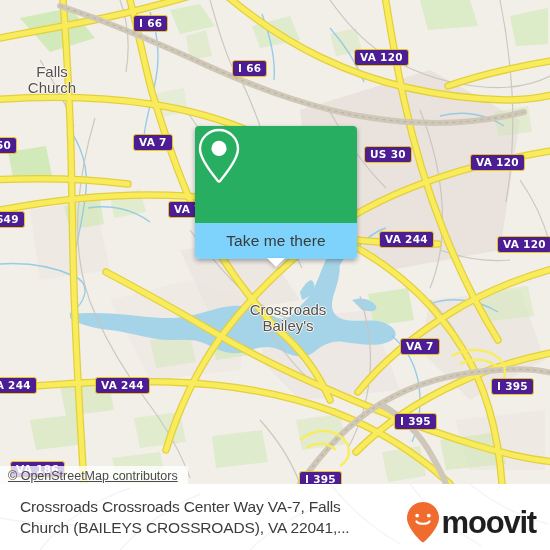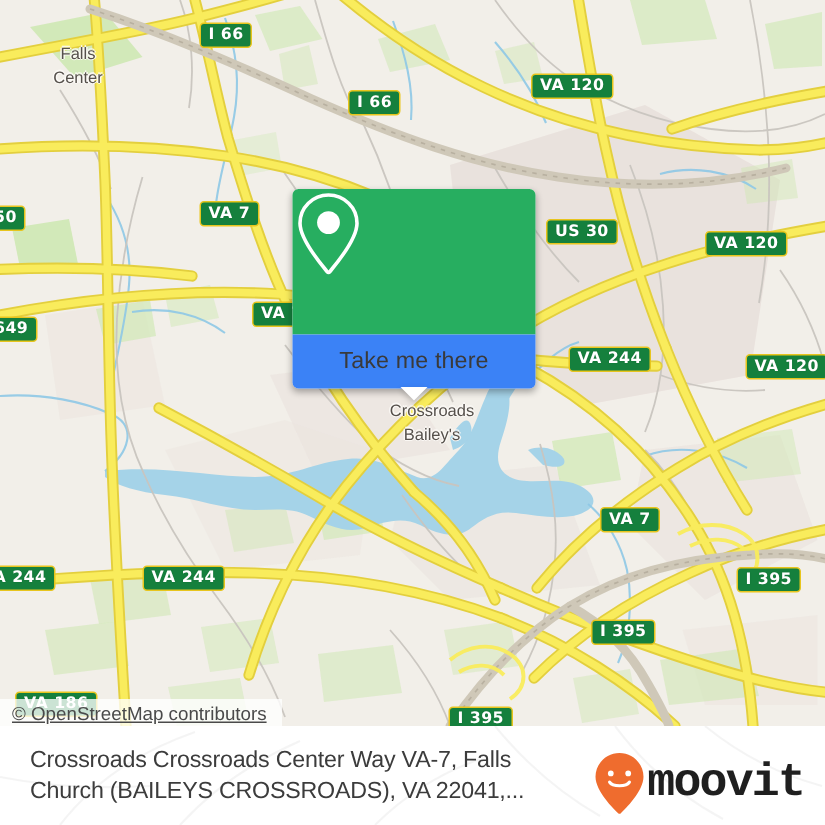--- a/index.html
+++ b/index.html
@@ -16,45 +16,46 @@
     position: absolute; left: 0; top: 0;
     width: 550px; height: 484px;
     background: #f2efe9;
     overflow: hidden;
   }
   #map svg { position: absolute; left: 0; top: 0; display: block; }
 
   
   .shield {
     position: absolute;
-    background: #15803d;
+    background: #4c1d95;
     border: 1.5px solid #e8c51d;
     border-radius: 3px;
     color: #ffffff;
     font-size: 10.5px;
     font-weight: bold;
     font-family: "DejaVu Sans", sans-serif;
     letter-spacing: .3px;
     padding: 1px 5px 2px 5px;
     line-height: 12px;
     white-space: nowrap;
     text-shadow: 0 0 1px rgba(0,0,0,.18);
   }
 
   
   .place {
     position: absolute;
     color: #55504b;
-    font-size: 11px;
+    font-size: 15px;
     line-height: 16px;
     text-align: center;
     white-space: nowrap;
     text-shadow:
       1px 0 0 rgba(252,250,246,.9), -1px 0 0 rgba(252,250,246,.9),
       0 1px 0 rgba(252,250,246,.9), 0 -1px 0 rgba(252,250,246,.9);
+    margin-top: 36px;
   }
 
   
   #attribution {
     position: absolute; left: 0; top: 466px;
     background: rgba(255,255,255,.78);
     color: #4a4a4a;
     font-size: 12.5px;
     line-height: 18px;
     padding: 1px 10px 2px 8px;
@@ -75,21 +76,21 @@
     cursor: pointer;
   }
   #card-top {
     height: 97px;
     background: #27ae60;
     border-radius: 4px 4px 0 0;
     display: flex; align-items: center; justify-content: center;
   }
   #card-bottom {
     height: 36px;
-    background: #3b82f6;
+    background: #7dd3fc;
     border-radius: 0 0 4px 4px;
     display: flex; align-items: center; justify-content: center;
     position: relative;
   }
   #card-label {
     color: #3a3a3a;
     font-size: 15.5px;
     letter-spacing: .1px;
   }
   #card-tail {
@@ -122,21 +123,21 @@
     color: #3c3c3c;
     font-size: 15.5px;
     line-height: 21px;
     letter-spacing: -.15px;
   }
   #brand {
     position: absolute; right: 14px; top: 17px;
     display: flex; align-items: center; gap: 2px;
   }
   #brand-word {
-    font-family: Liberation Mono, monospace;
+    font-family: Liberation Sans, sans-serif;
     font-size: 31px;
     font-weight: bold;
     color: #1f1f1f;
     letter-spacing: -1.2px;
     line-height: 31px;
   }
 </style>
 </head>
 <body>
 
@@ -311,21 +312,21 @@
       <g stroke="#f9ec5c" stroke-width="2.6" fill="none" opacity=".95">
         <path d="M452,356 C466,348 484,348 496,356 C508,364 508,380 496,388"></path>
         <path d="M460,364 C472,358 486,358 496,366"></path>
         <path d="M300,440 C312,430 328,428 340,436 C352,444 352,458 340,466"></path>
         <path d="M306,448 C316,442 328,442 336,450"></path>
       </g>
     </svg>
 
     <div class="place" style="left:8px; top:28px; width:88px;">
       <div>Falls</div>
-      <div>Center</div>
+      <div>Church</div>
     </div>
     <div class="place" style="left:232px; top:266px; width:112px;">
       <div>Crossroads</div>
       <div>Bailey's</div>
     </div>
 
     <div class="shield" style="left:133px; top:15px;">I 66</div>
     <div class="shield" style="left:232px; top:60px;">I 66</div>
     <div class="shield" style="left:354px; top:49px;">VA 120</div>
     <div class="shield" style="left:133px; top:134px;">VA 7</div>

